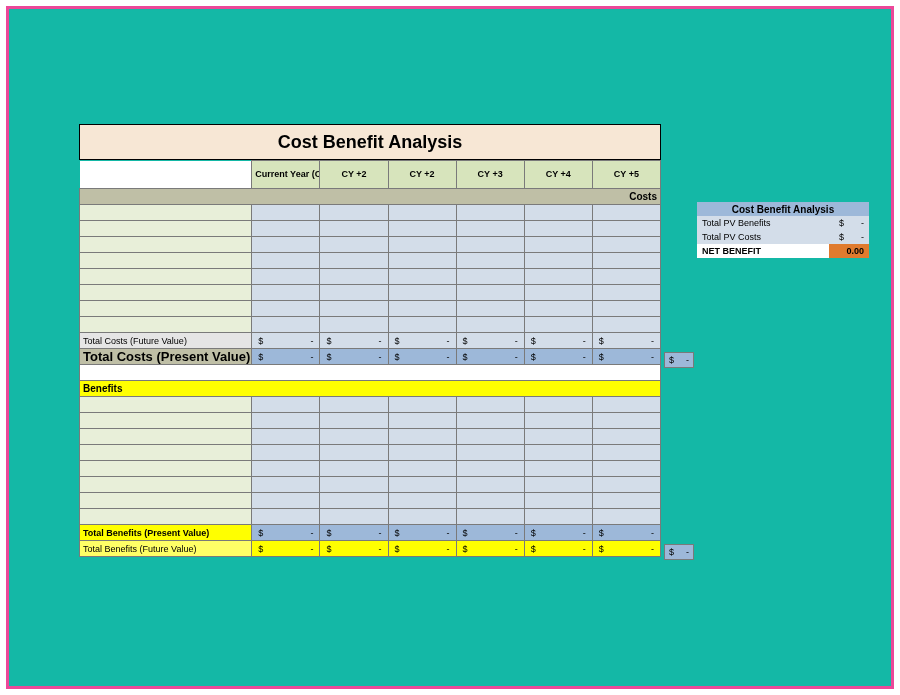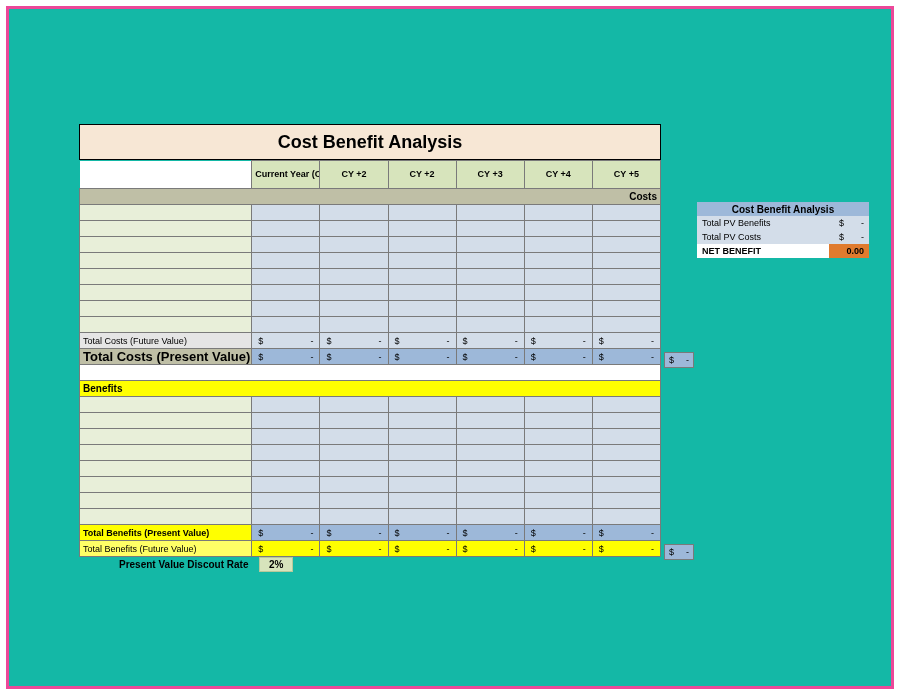--- a/index.html
+++ b/index.html
@@ -408,18 +408,14 @@
         <td style="text-align:right">-</td>
       </tr>
       <tr>
         <td class="s-net-l">NET BENEFIT</td>
         <td colspan="2" class="s-net-v">0.00</td>
       </tr>
     </tbody>
       </table>
   </div>
 
-  <div class="discount">
-    <span class="dr-lbl">Present Value Discout Rate</span>
-    <span class="dr-val">2%</span>
-  </div>
 
 </div>
 
 </body></html>

